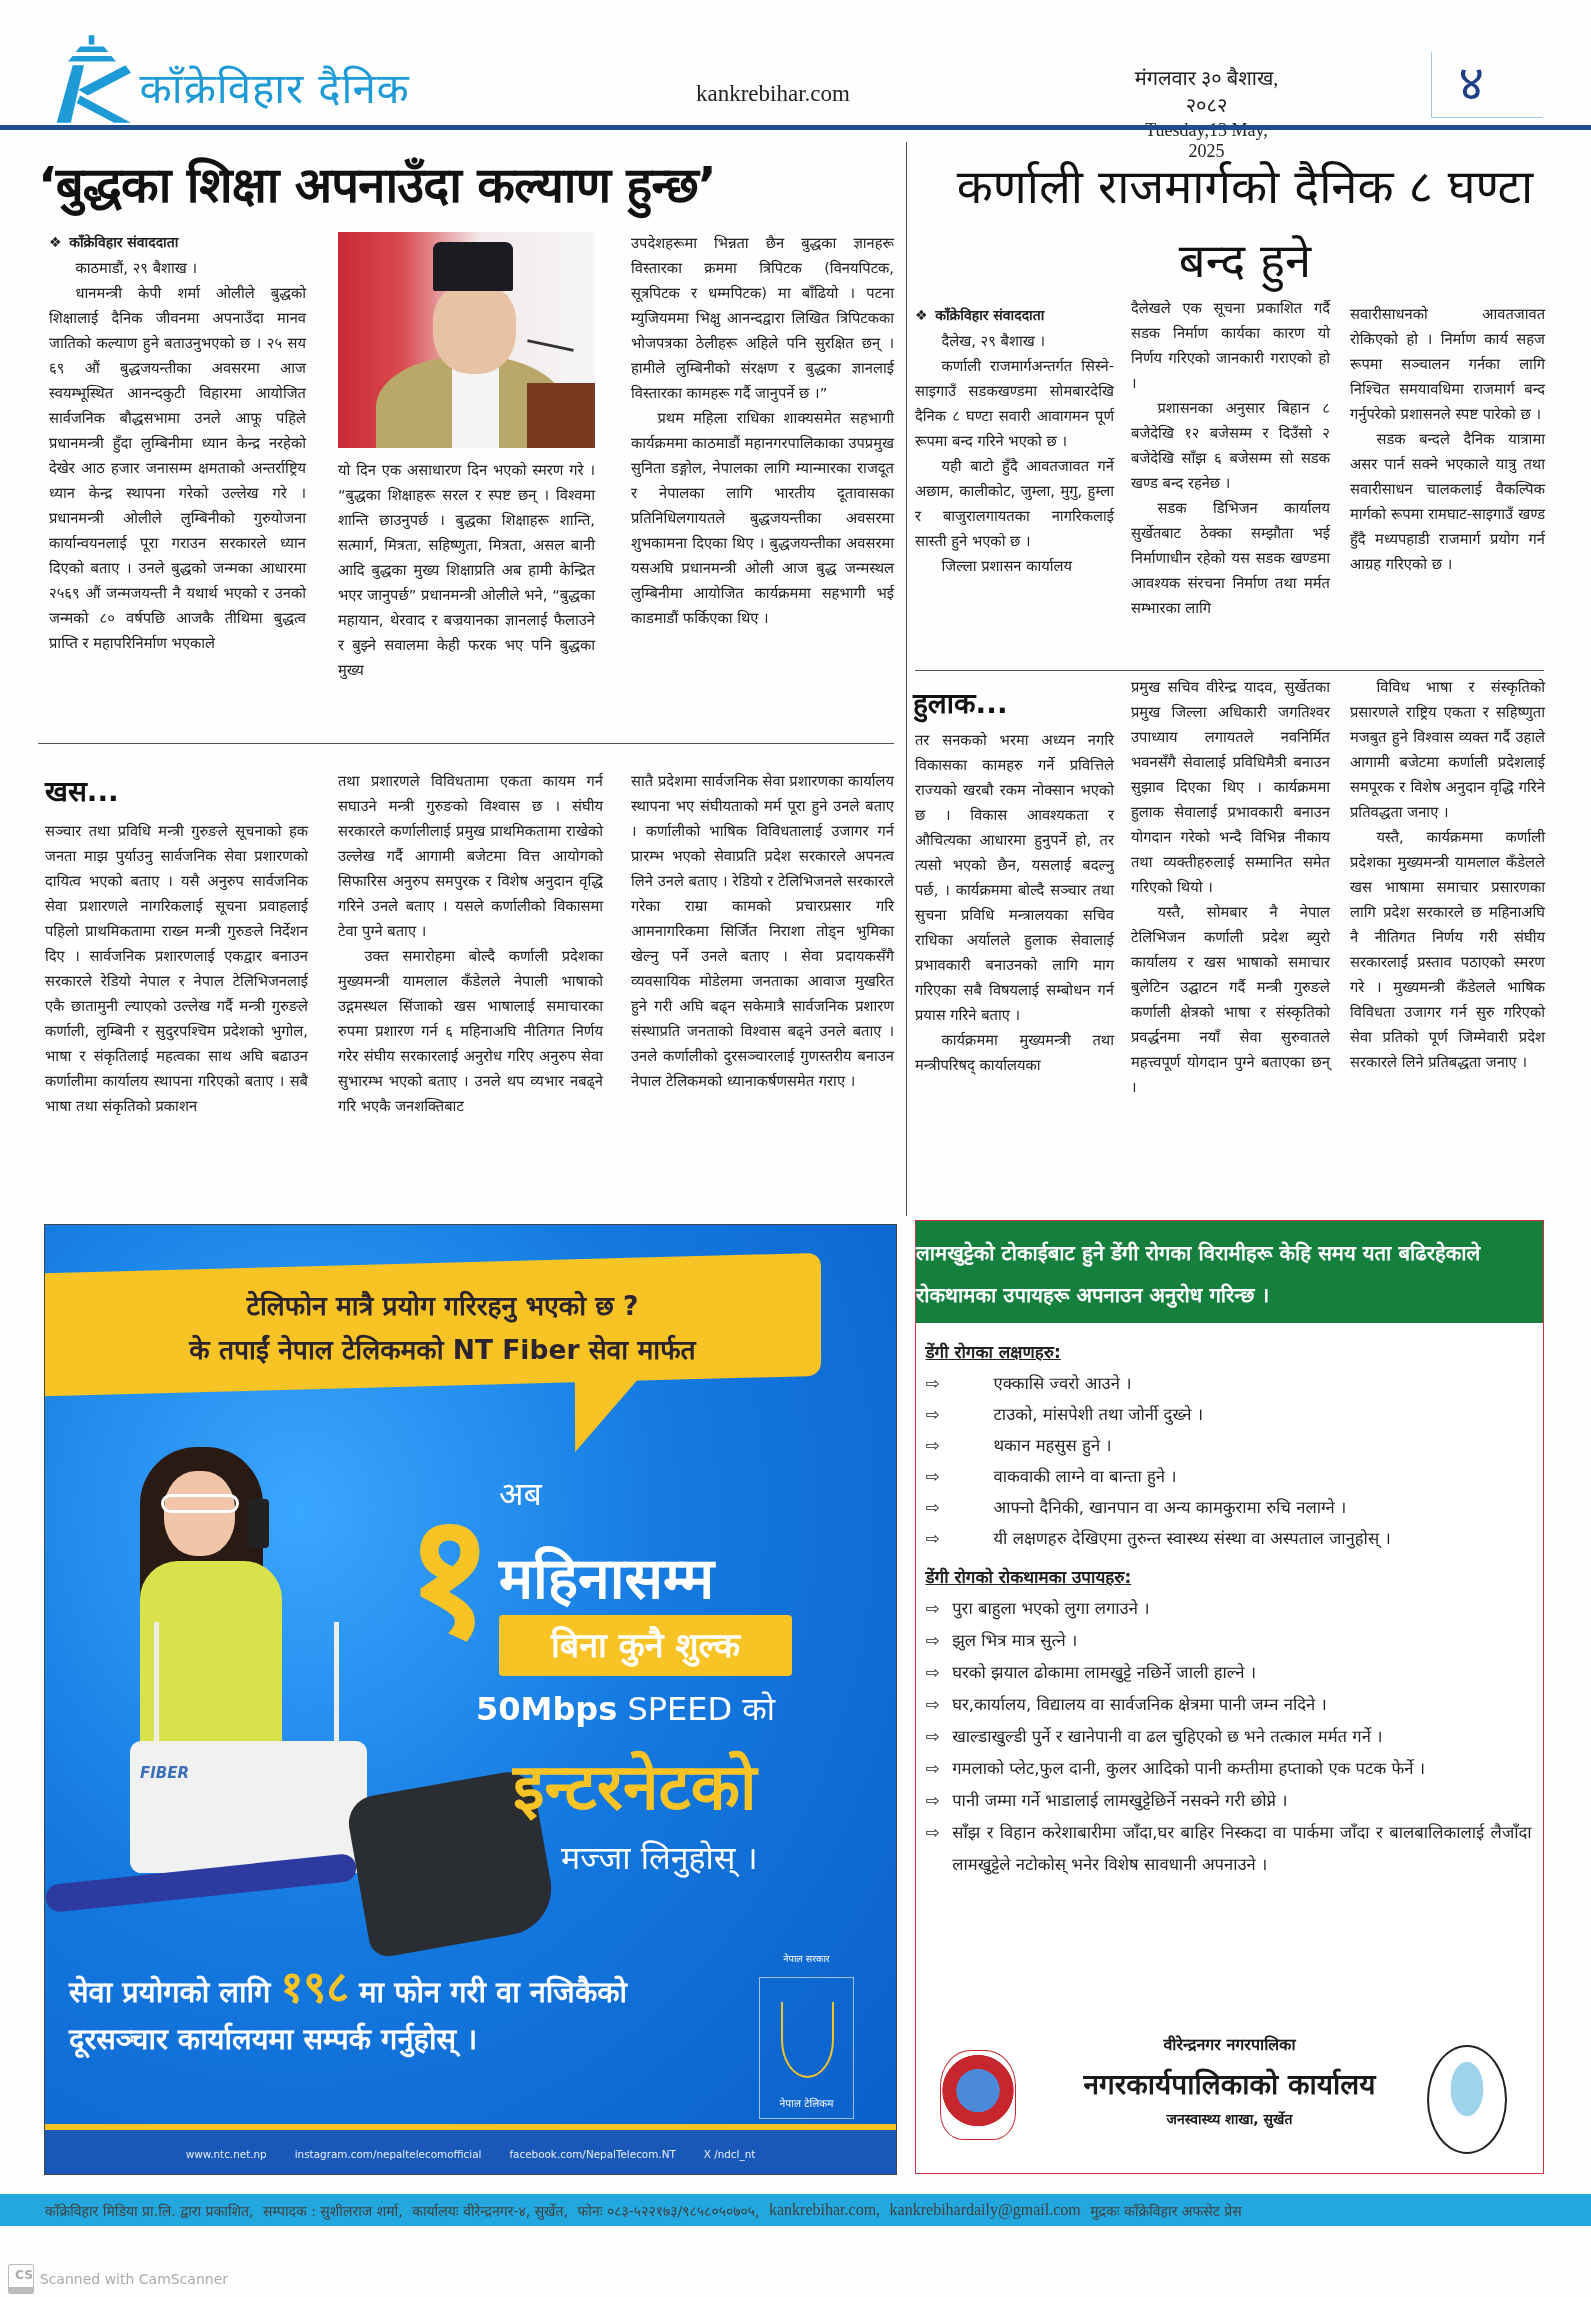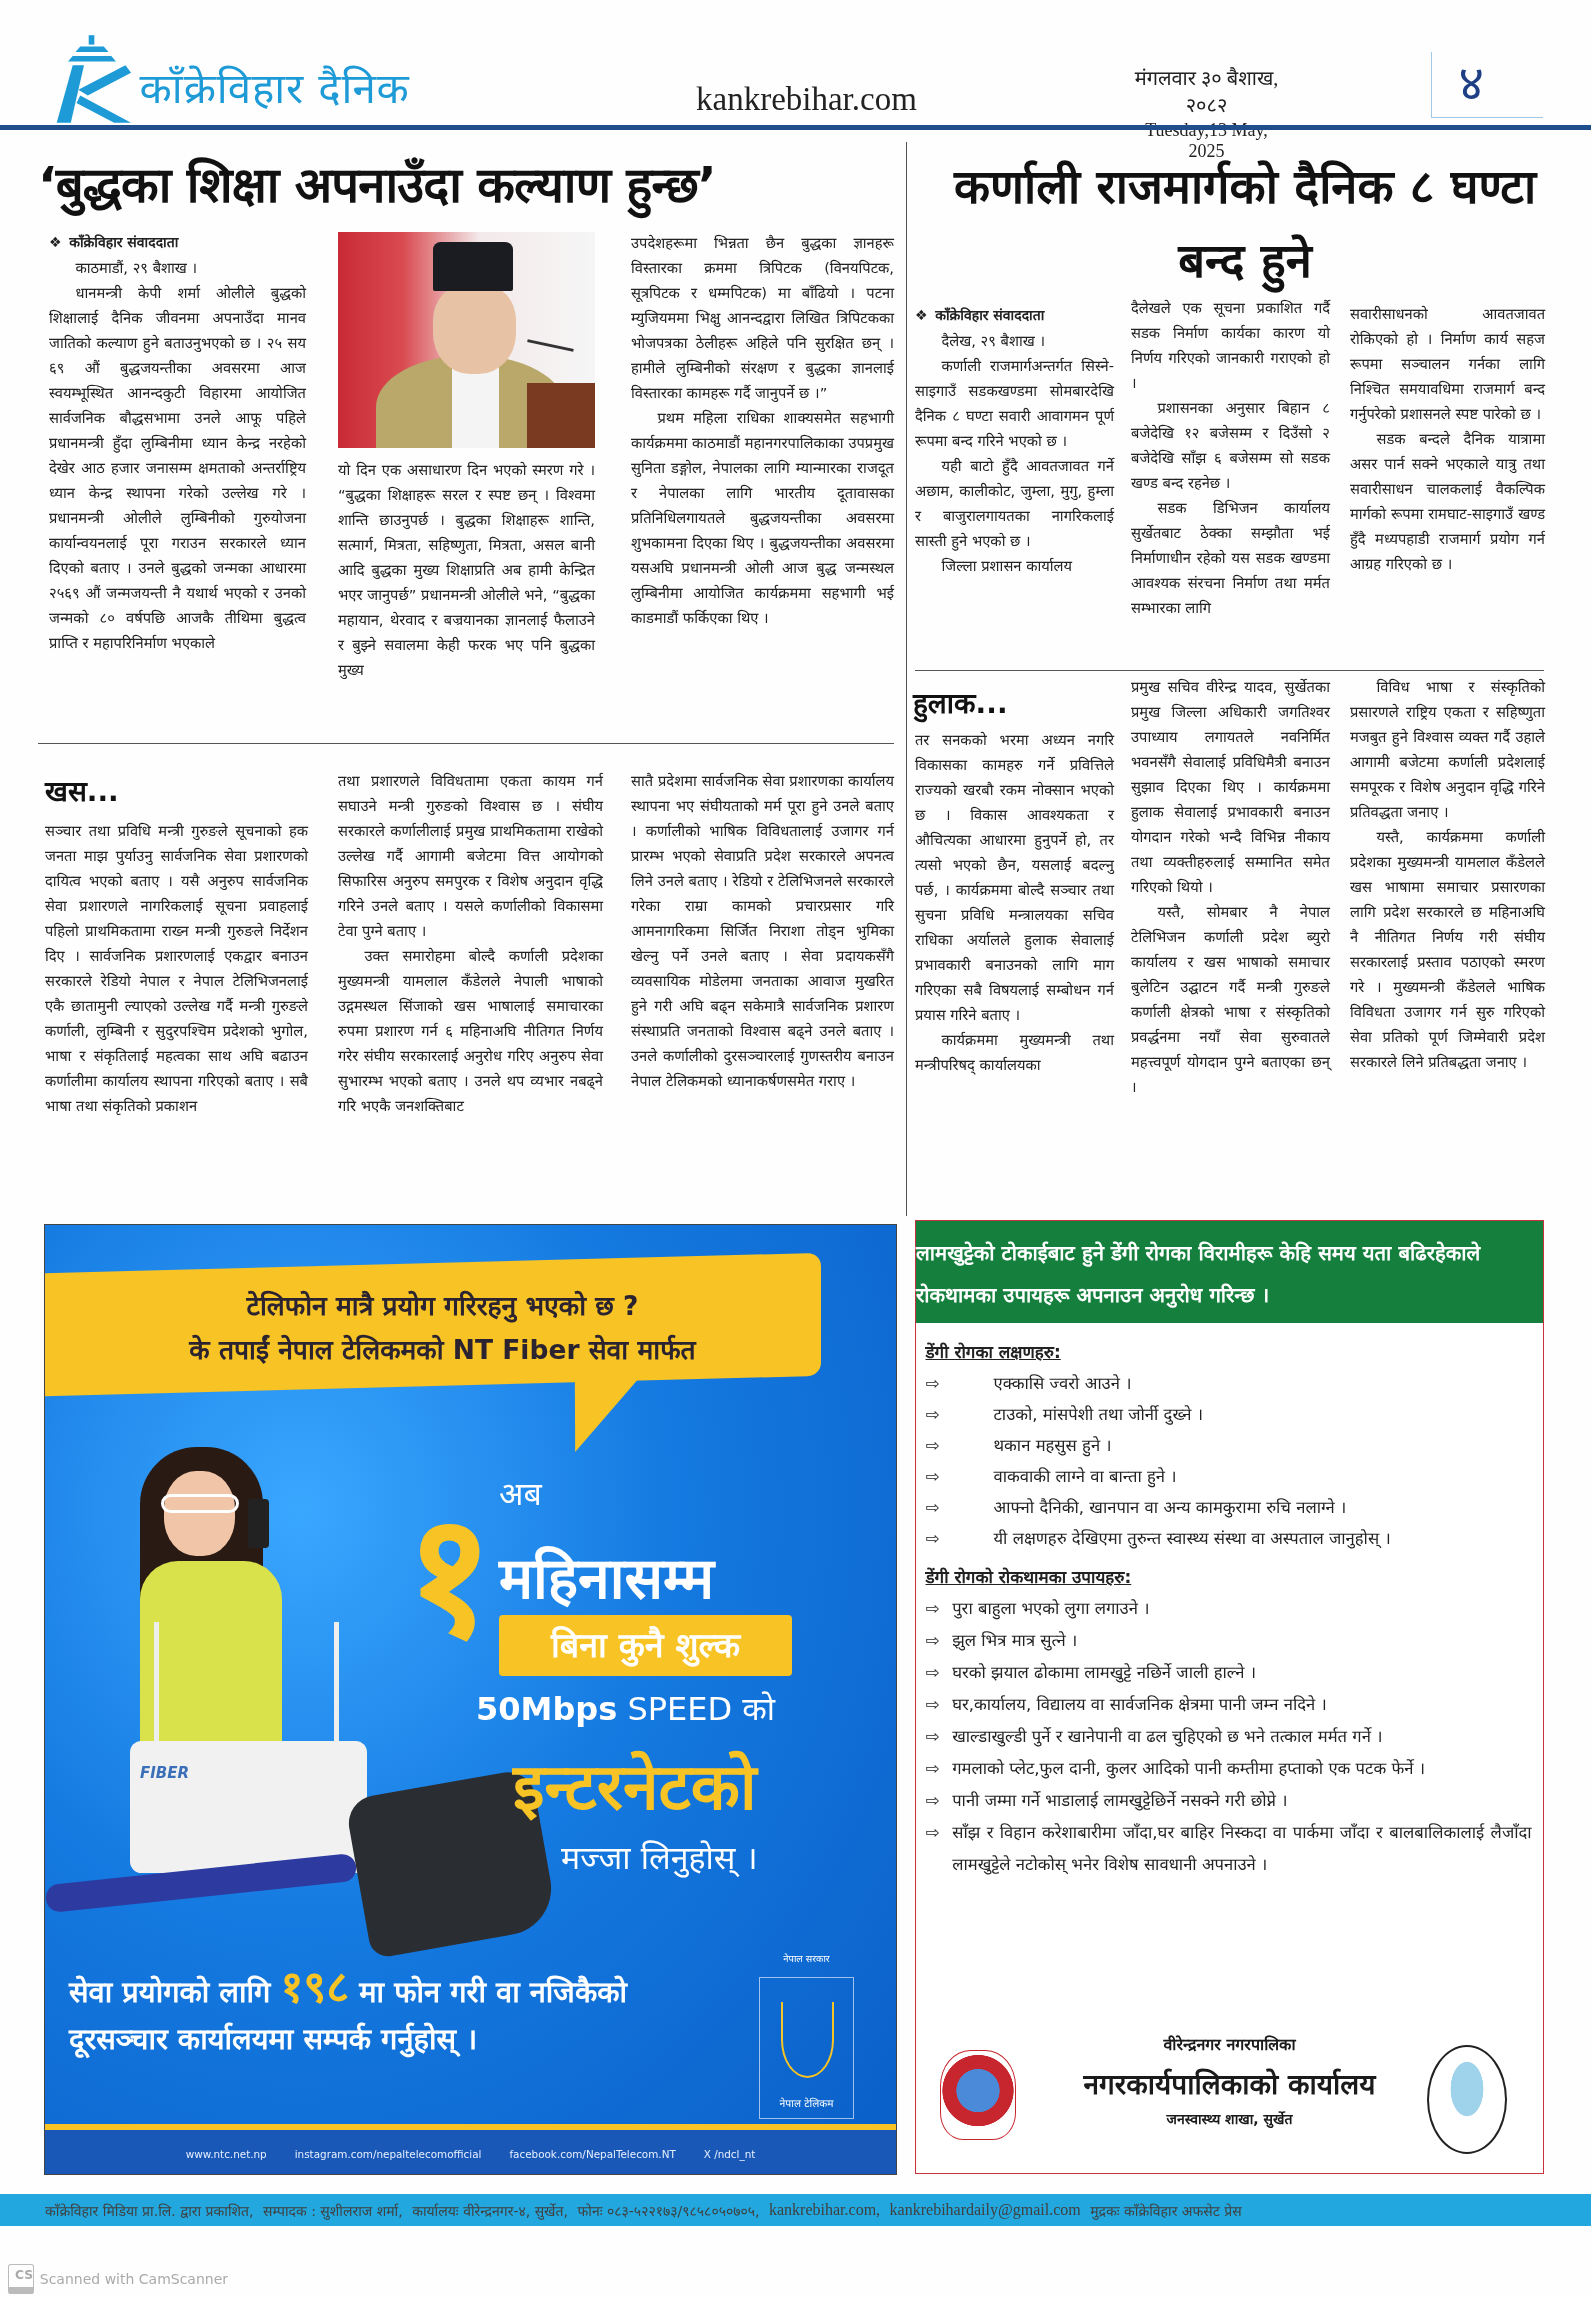--- a/index.html
+++ b/index.html
@@ -4,31 +4,31 @@
 <style>
   * { box-sizing: border-box; margin: 0; padding: 0; }
   html, body { width: 1592px; height: 2298px; background: #fefefe; overflow: hidden; }
   body { position: relative; font-family: "DejaVu Sans", sans-serif; color: #1a1a1a; }
 
   
   .masthead { position: absolute; left: 0; top: 0; width: 1592px; height: 128px; }
   .logo { position: absolute; left: 52px; top: 28px; width: 397px; height: 95px; display: flex; align-items: flex-end; }
   .logo-mark { width: 80px; height: 90px; position: relative; }
   .logo-name { font-family: "DejaVu Sans", sans-serif; font-size: 42px; color: #1e9bd7; margin-left: 7.6px; margin-bottom: 7.6px; letter-spacing: 0.9px; }
-  .site-url { position: absolute; left: 696px; top: 81px; font-family: "Liberation Serif", serif; font-size: 33px; color: #222; }
+  .site-url { position: absolute; left: 696px; top: 81px; font-family: "Liberation Serif", serif; font-size: 23px; color: #222; }
   .dateline { position: absolute; left: 1131px; top: 64px; width: 151px; text-align: center; font-family: "Liberation Serif", serif; color: #222; }
   .dateline .np { font-size: 20px; }
   .dateline .en { font-size: 18px; margin-top: 1.9px; }
   .page-no-box { position: absolute; left: 1431px; top: 52px; width: 112px; height: 66px; border-left: 0.9px solid #9fc9e6; border-bottom: 1.9px solid #9fc9e6; }
   .page-no { position: absolute; left: 26.5px; top: -3.8px; font-size: 49px; color: #1f3f85; font-family: "DejaVu Sans", sans-serif; }
   .masthead-rule { position: absolute; left: 0; top: 125px; width: 1592px; height: 4.7px; background: #1f4e8c; }
 
   
   .hl-left { position: absolute; left: 38px; top: 150px; width: 852px; font-size: 49px; font-weight: bold; color: #111; letter-spacing: -0.9px; white-space: nowrap; }
-  .hl-right { position: absolute; left: 923px; top: 150px; width: 644px; font-size: 47px; font-weight: bold; color: #111; text-align: center; line-height: 74px; }
+  .hl-right { position: absolute; left: 923px; top: 150px; width: 644px; font-size: 47px; font-weight: normal; color: #111; text-align: center; line-height: 74px; }
   .vsep { position: absolute; left: 906px; top: 142px; width: 0.9px; height: 1074px; background: #555; }
 
   .col { position: absolute; font-size: 14.7px; line-height: 25px; text-align: justify; color: #222; }
   .col p { text-indent: 26.5px; }
   .col p.noindent { text-indent: 0; }
   .byline { font-weight: bold; font-size: 14px; text-indent: 0 !important; }
   .byline .diamond { margin-right: 7.6px; }
 
   .photo { position: absolute; left: 338px; top: 232px; width: 257px; height: 216px; overflow: hidden;
     background: linear-gradient(90deg, #c92a35 0%, #d94a50 25%, #f3e9ea 55%, #f6f6f6 100%); }

